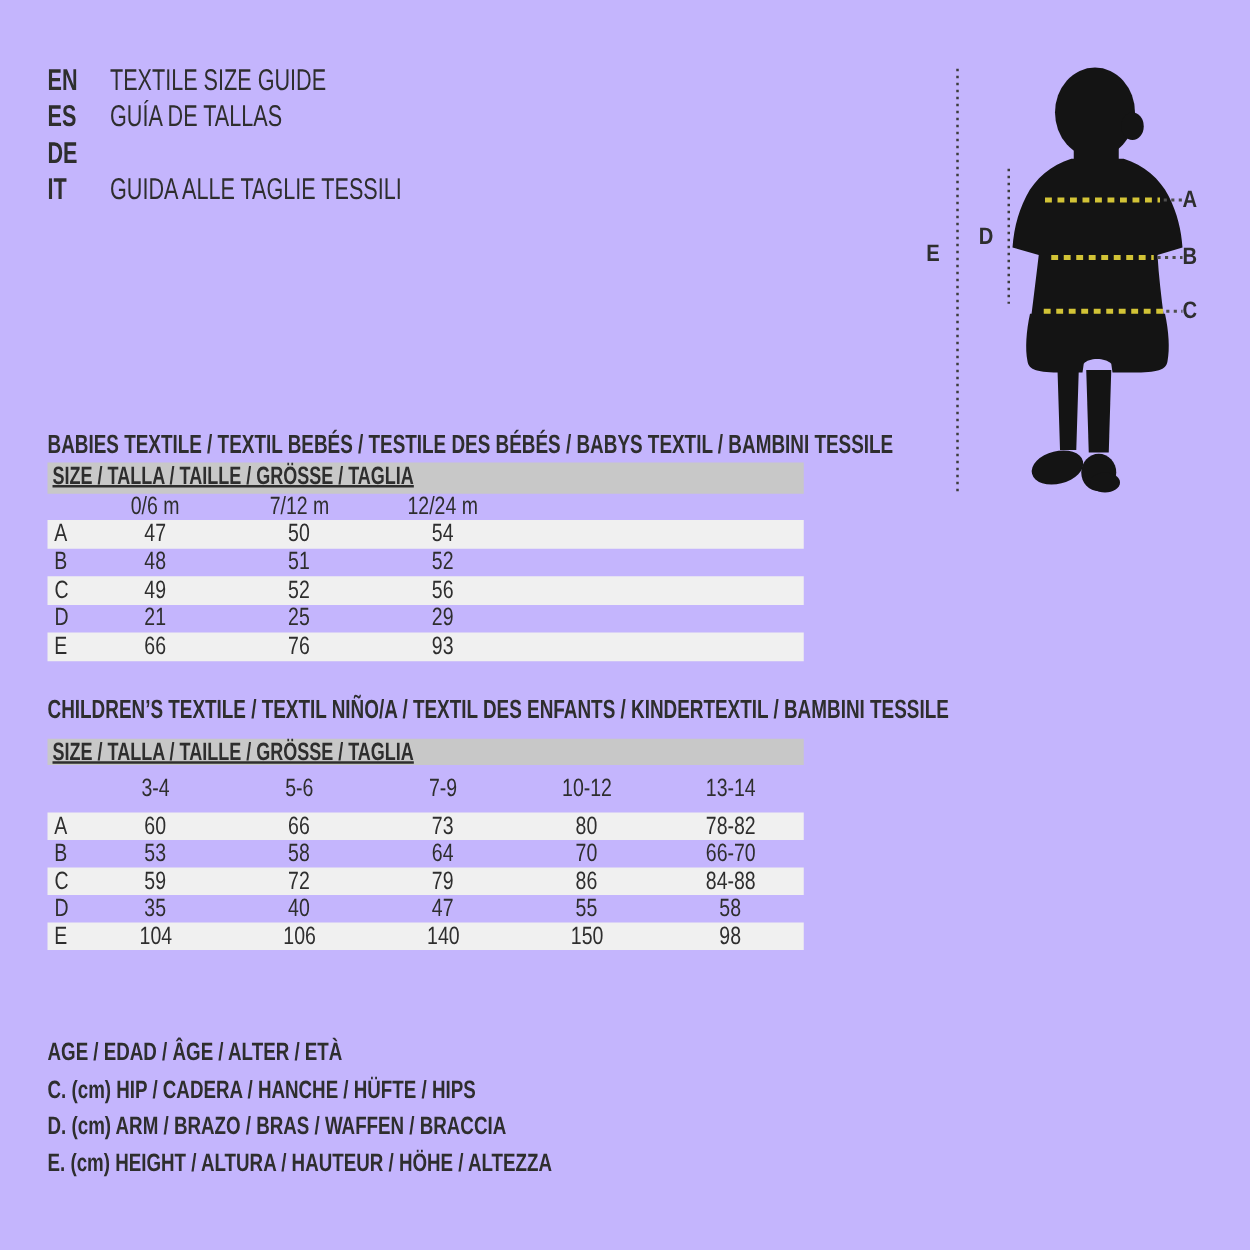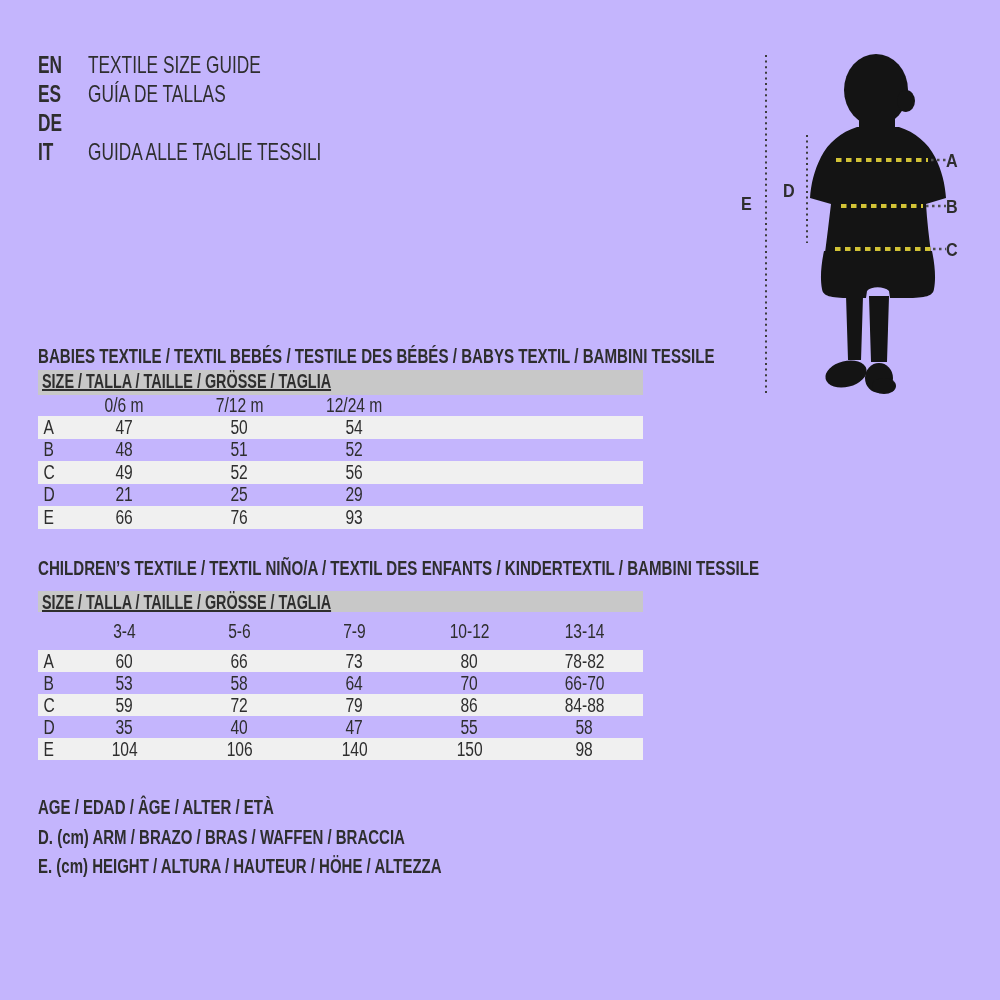--- a/index.html
+++ b/index.html
@@ -50,21 +50,21 @@
   .babies-table   .cols { height:21px; }
   .children-table .cols { height:38px; }
   .babies-table   .drow { height:22.5px; }
   .children-table .drow { height:22px; }
   .drow.alt { background:#f0f0f0; }
   .cell { font-size:20px; }
   .cell.lab { width:25px; padding-left:4px; font-weight:400; }
   .cell.val { width:115px; display:flex; justify-content:center; font-weight:400; }
 
   
-  .legend { position:absolute; left:38px; top:793px; }
+  .legend { position:absolute; left:38px; top:828px; }
   .legend-line { height:29.5px; display:flex; align-items:center; font-size:20px; font-weight:700; }
 </style>
 </head>
 <body>
 
 <div class="page">
 
   <div class="lang-block">
     <div class="lang-row">
       <span class="lang-code"><span class="cx">EN</span></span>
@@ -311,20 +311,23 @@
           <span class="cnum">98</span>
         </div>
     </div>
   </div>
 
   <div class="legend">
     <div class="legend-line">
         <span class="cx75">AGE / EDAD / ÂGE / ALTER / ETÀ</span>
       </div>
     <div class="legend-line">
+        <span class="cx75">C. (cm) HIP / CADERA / HANCHE / HÜFTE / HIPS</span>
+      </div>
+    <div class="legend-line">
         <span class="cx75">D. (cm) ARM / BRAZO / BRAS / WAFFEN / BRACCIA</span>
       </div>
     <div class="legend-line">
         <span class="cx75">E. (cm) HEIGHT / ALTURA / HAUTEUR / HÖHE / ALTEZZA</span>
       </div>
   </div>
 
 </div>
 
 </body></html>

